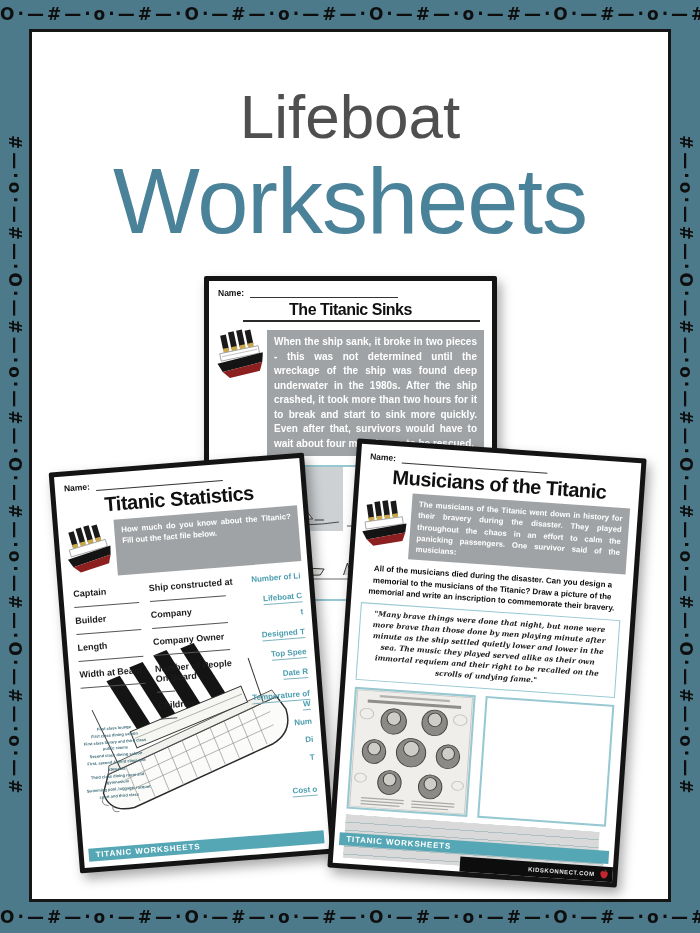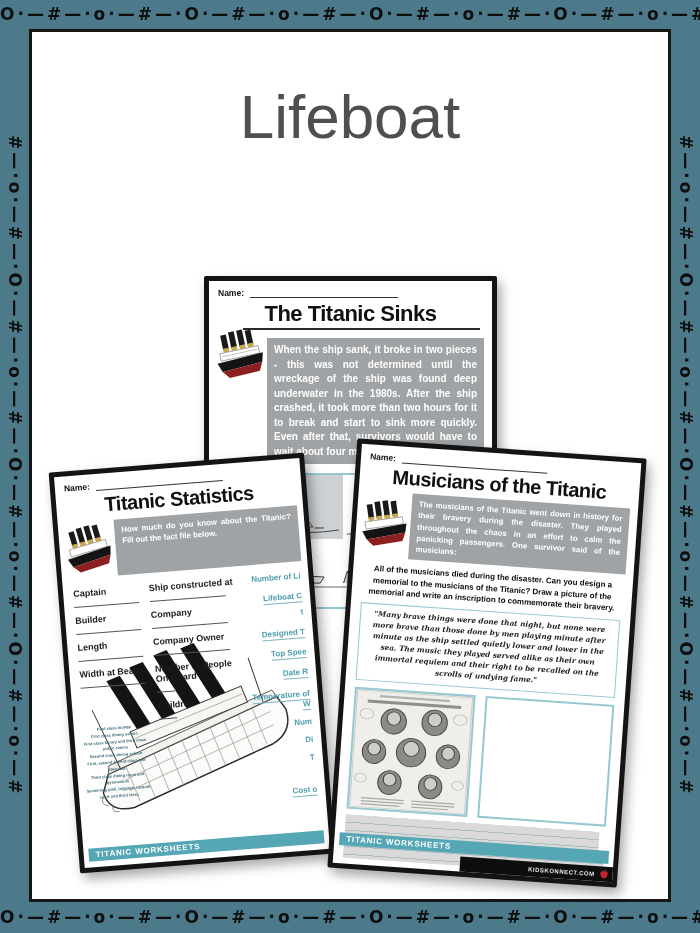--- a/index.html
+++ b/index.html
@@ -24,21 +24,21 @@
   
   .sheet{position:absolute;background:#fff;border:5px solid #141414;border-radius:2px;
          box-shadow:4px 6px 12px rgba(0,0,0,.35);}
   .sheet-sinks{left:204px;top:276px;width:283px;height:258px;z-index:1;}
   .sheet-stats{left:64px;top:462px;width:246px;height:392px;z-index:2;transform:rotate(-4.5deg);}
   .sheet-mus{left:342px;top:448px;width:280px;height:420px;z-index:3;transform:rotate(4deg);}
   .namerow{display:flex;align-items:flex-end;padding:7px 10px 0 9px;}
   .namerow .nlabel{font-weight:700;font-size:8.5px;color:#111;}
   .namerow .nline{width:56%;border-bottom:1.5px solid #333;margin-left:6px;height:9px;}
   .ws-title{font-weight:700;color:#101010;text-align:center;letter-spacing:-.5px;margin-top:3px;}
-  .sheet-sinks .ws-title{font-size:22px;}
+  .sheet-sinks .ws-title{font-size:16px;}
   .sheet-stats .ws-title{font-size:20px;}
   .sheet-mus .ws-title{font-size:20px;}
   .title-rule{border-top:2px solid #2a2a2a;margin:1px 12px 0 34px;}
   .shipicon{position:absolute;}
   .graybox{background:#a0a3a5;color:#ffffff;font-weight:700;text-align:justify;
            padding:5px 7px;line-height:1.45;}
   .sinks-gray{margin:8px 8px 0 58px;font-size:10px;}
   .stats-gray{margin:4px 6px 0 56px;font-size:7.8px;min-height:46px;}
   .mus-gray{margin:3px 8px 0 54px;font-size:7.8px;}
   
@@ -96,20 +96,21 @@
 <body>
 
 <div class="pat pat-top">O·—#—·o·—#—·O·—#—·o·—#—·O·—#—·o·—#—·O·—#—·o·—#—·O·—#—·o·—#—·O·—#—·o</div>
 <div class="pat pat-bottom">O·—#—·o·—#—·O·—#—·o·—#—·O·—#—·o·—#—·O·—#—·o·—#—·O·—#—·o·—#—·O·—#—·o</div>
 <div class="pat pat-left">#—·o·—#—·O·—#—·o·—#—·O·—#—·o·—#—·O·—#—·o·—#</div>
 <div class="pat pat-right">#—·o·—#—·O·—#—·o·—#—·O·—#—·o·—#—·O·—#—·o·—#</div>
 <div class="canvas"></div>
 
 <div class="hero">
   <div class="hero-title">Lifeboat</div>
+  <div class="hero-sub">Worksheets</div>
 </div>
 
 <div class="sheet sheet-sinks">
   <div class="namerow">
     <span class="nlabel">Name:</span>
     <span class="nline"></span>
   </div>
   <div class="ws-title">The Titanic Sinks</div>
   <div class="title-rule"></div>
 

